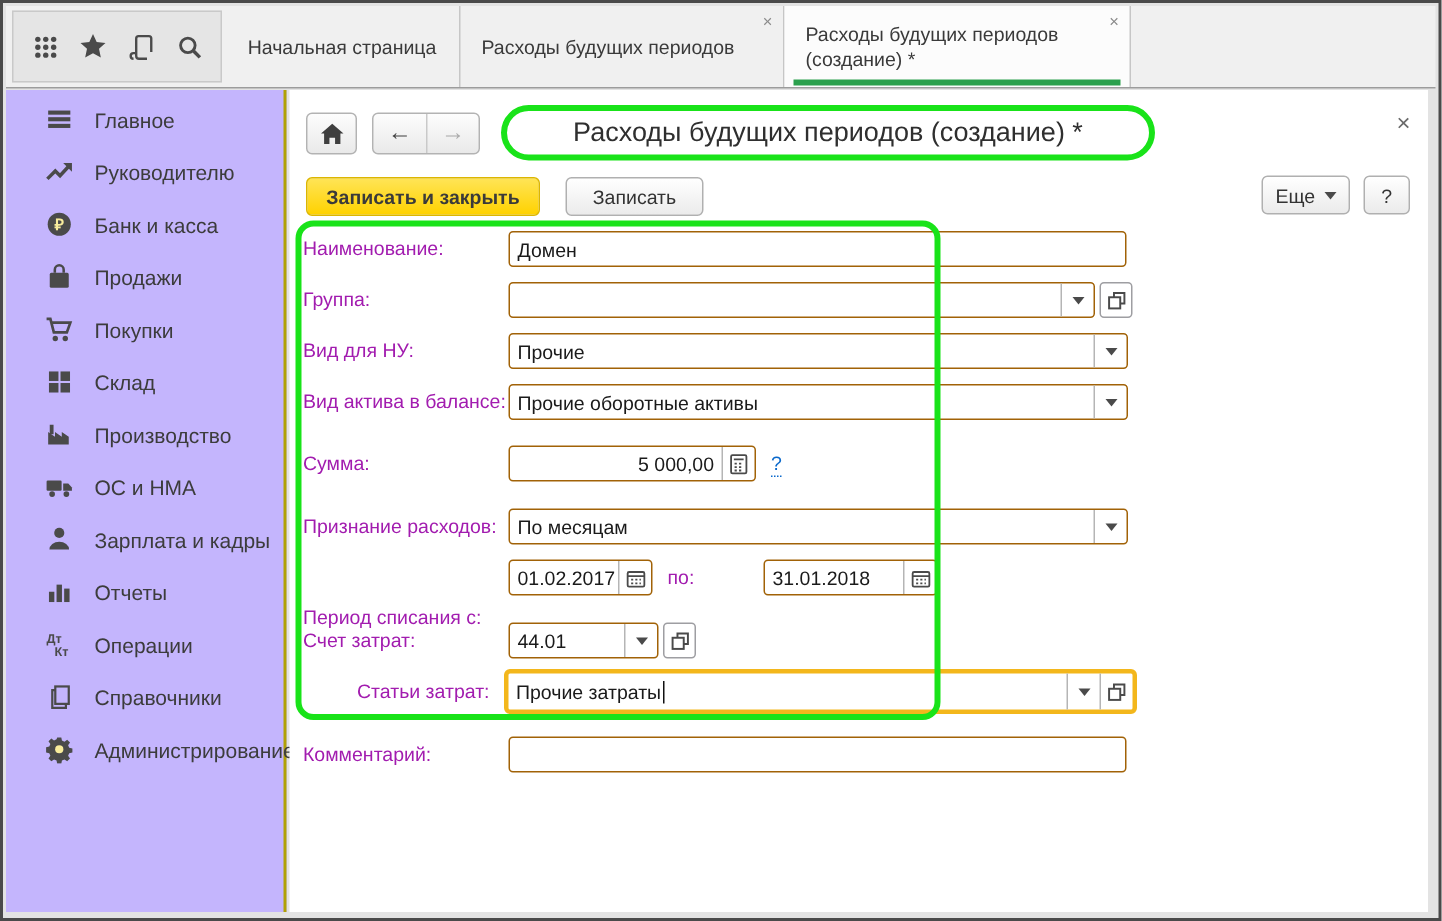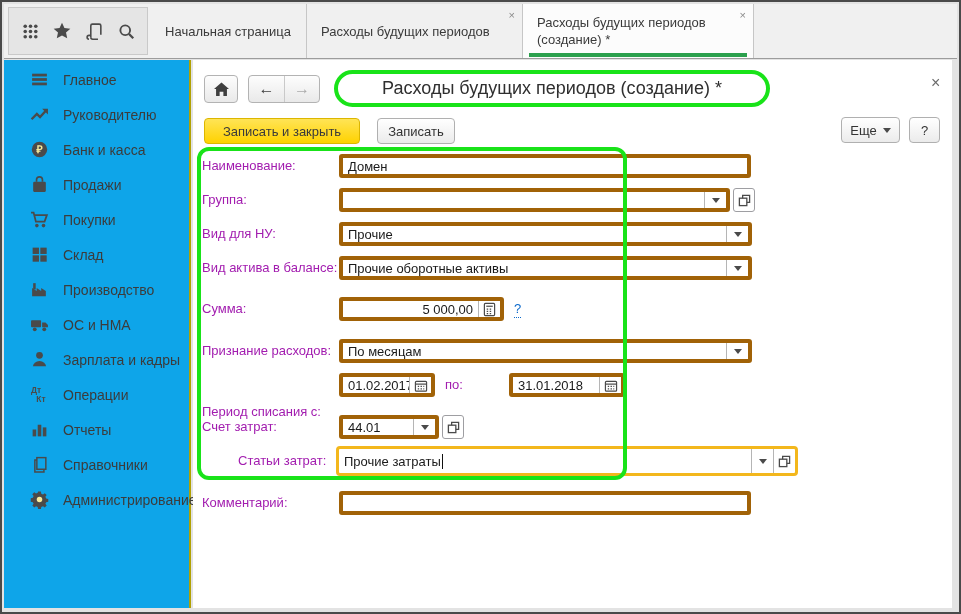--- a/index.html
+++ b/index.html
@@ -18,21 +18,21 @@
   .tab { position:relative; color:#3a3a3a; font-size:13px;
          border-right:1px solid #c6c6c6; display:flex; align-items:center; }
   .tab-1 { width:157px; justify-content:center; }
   .tab-2 { width:216px; padding-left:14px; }
   .tab-3 { width:231px; padding:6px 24px 6px 14px; background:#fcfcfc; line-height:17px; }
   .tab-3 .greenbar { position:absolute; left:6px; right:6px; bottom:1px; height:4px; background:#2ba04d; }
   .tab-close { position:absolute; top:6px; right:7px; font-size:11px; color:#8a8a8a; cursor:pointer; line-height:1; }
 
   
   .sidebar { position:absolute; left:2px; top:58px; width:187px; height:548px;
-             background:#0ea5e9; border-right:2px solid #b1a104; padding-top:2px; }
+             background:#c4b5fd; border-right:2px solid #b1a104; padding-top:2px; }
   .side-item { height:35px; display:flex; align-items:center; padding-left:26px; cursor:pointer; }
   .side-item .ic { width:19px; height:19px; margin-right:14px; flex:none;
                    display:flex; align-items:center; justify-content:center; }
   .side-item .lbl { font-size:14px; color:#3c3c3c; white-space:nowrap; }
 
   
   .main { position:absolute; left:191px; top:58px; width:759px; height:548px; background:#ffffff; }
 
   .navbtn { position:absolute; border:1px solid #b3b3b3; border-radius:4px;
             background:linear-gradient(#fdfdfd,#e9e9e9); display:flex; align-items:center; justify-content:center; cursor:pointer; }
@@ -45,34 +45,34 @@
 
   .title-oval { position:absolute; left:141px; top:10px; width:436px; height:37px;
                 border:4px solid #19e319; border-radius:19px; display:flex; align-items:center; justify-content:center; z-index:40; }
   .page-title { font-size:18px; color:#2f2f2f; white-space:nowrap; }
   .win-close { position:absolute; left:738px; top:14px; font-size:16px; color:#6b6b6b; cursor:pointer; }
 
   .btn { position:absolute; height:26px; border:1px solid #b0b0b0; border-radius:4px;
          background:linear-gradient(#ffffff,#ebebeb); font-size:13px; color:#333;
          display:flex; align-items:center; justify-content:center; cursor:pointer; }
   .btn-primary { left:11px; top:58px; width:156px; background:linear-gradient(#ffe456,#ffd200);
-                 border-color:#dcb600; font-weight:normal; color:#3a3a3a; }
-  .btn-save { left:184px; top:58px; width:78px; }
+                 border-color:#dcb600; font-weight:bold; color:#3a3a3a; }
+  .btn-save { left:184px; top:58px; width:92px; }
   .btn-more { left:648px; top:57px; width:59px; gap:6px; }
   .btn-help { left:716px; top:57px; width:31px; }
 
   .caret-down { width:0; height:0; border-left:4px solid transparent; border-right:4px solid transparent;
                 border-top:5px solid #4a4a4a; }
 
   .form-annotation { position:absolute; left:4px; top:87px; width:430px; height:333px;
                      border:4px solid #19e319; border-radius:12px; z-index:40; pointer-events:none; }
 
   .row-label { position:absolute; left:9px; font-size:13px; color:#a21caf; line-height:24px; white-space:nowrap; }
 
-  .field { position:absolute; height:24px; background:#fff; border:4px solid #a16207; border-radius:3px;
+  .field { position:absolute; height:24px; background:#fff; border:1px solid #a16207; border-radius:3px;
            display:flex; align-items:stretch; font-size:13px; color:#1a1a1a; }
   .field .txt { flex:1; display:flex; align-items:center; padding:0 5px; white-space:nowrap; overflow:hidden; }
   .field .txt.right { justify-content:flex-end; }
   .field .inbtn { width:22px; border-left:1px solid #b5b5b5; display:flex; align-items:center; justify-content:center; cursor:pointer; }
   .sq-btn { position:absolute; width:22px; height:24px; border:1px solid #9e9ea2; border-radius:3px;
             background:#fff; display:flex; align-items:center; justify-content:center; cursor:pointer; }
 
   .focus-wrap { position:absolute; height:30px; border:3px solid #f3b71c; border-radius:4px;
                 background:#fff; display:flex; align-items:stretch; font-size:13px; color:#1a1a1a; }
   .focus-wrap .txt { flex:1; display:flex; align-items:center; padding:0 5px; }
@@ -222,35 +222,35 @@
         <svg width="19" height="19" viewBox="0 0 18 18" fill="#4a4a4a">
           <circle cx="9" cy="5" r="3.2"></circle>
           <path d="M2.8 15.5 a6.2 5 0 0 1 12.4 0 z"></path>
         </svg>
         </span>
       <span class="lbl">Зарплата и кадры</span>
     </div>
     <div class="side-item">
       <span class="ic">
         <svg width="19" height="19" viewBox="0 0 18 18" fill="#4a4a4a">
-          <text x="1" y="8" font-size="8" font-weight="bold" font-family="Liberation Sans, sans-serif">Дт</text>
-          <text x="6" y="16.5" font-size="8" font-weight="bold" font-family="Liberation Sans, sans-serif">Кт</text>
-        </svg>
-        </span>
-      <span class="lbl">Операции</span>
-    </div>
-    <div class="side-item">
-      <span class="ic">
-        <svg width="19" height="19" viewBox="0 0 18 18" fill="#4a4a4a">
           <rect x="2.5" y="9" width="3.4" height="6.5"></rect>
             <rect x="7.3" y="4.5" width="3.4" height="11"></rect>
             <rect x="12.1" y="7" width="3.4" height="8.5"></rect>
         </svg>
         </span>
       <span class="lbl">Отчеты</span>
+    </div>
+    <div class="side-item">
+      <span class="ic">
+        <svg width="19" height="19" viewBox="0 0 18 18" fill="#4a4a4a">
+          <text x="1" y="8" font-size="8" font-weight="bold" font-family="Liberation Sans, sans-serif">Дт</text>
+          <text x="6" y="16.5" font-size="8" font-weight="bold" font-family="Liberation Sans, sans-serif">Кт</text>
+        </svg>
+        </span>
+      <span class="lbl">Операции</span>
     </div>
     <div class="side-item">
       <span class="ic">
         <svg width="19" height="19" viewBox="0 0 18 18" fill="none" stroke="#4a4a4a" stroke-width="1.4">
           <rect x="6.5" y="2.5" width="8.5" height="11"></rect>
           <path d="M6.5 4.8 H4.6 V16 h8.6 v-2.3"></path>
         </svg>
         </span>
       <span class="lbl">Справочники</span>
     </div>
@@ -387,21 +387,21 @@
         </div>
     </div>
     <div class="sq-btn" style="left:249px; top:355px;">
       <svg width="13" height="13" viewBox="0 0 14 14" fill="none" stroke="#4a4a4a" stroke-width="1.4">
         <rect x="1.5" y="4.5" width="8" height="8"></rect>
           <path d="M5 4.5 V1.5 h7.5 V9 h-3"></path>
       </svg>
     </div>
 
     <div class="row-label" style="top:389px;padding-left:36px;">Статьи затрат:</div>
-    <div class="focus-wrap" style="left:143px; top:386px; width:462px;">
+    <div class="focus-wrap" style="left:143px; top:386px; width:422px;">
       <div class="txt">
         <span>Прочие затраты</span>
         <span class="caret-bar"></span>
       </div>
       <div class="inbtn">
           <span class="caret-down"></span>
         </div>
       <div class="inbtn">
         <svg width="13" height="13" viewBox="0 0 14 14" fill="none" stroke="#4a4a4a" stroke-width="1.4">
           <rect x="1.5" y="4.5" width="8" height="8"></rect>

